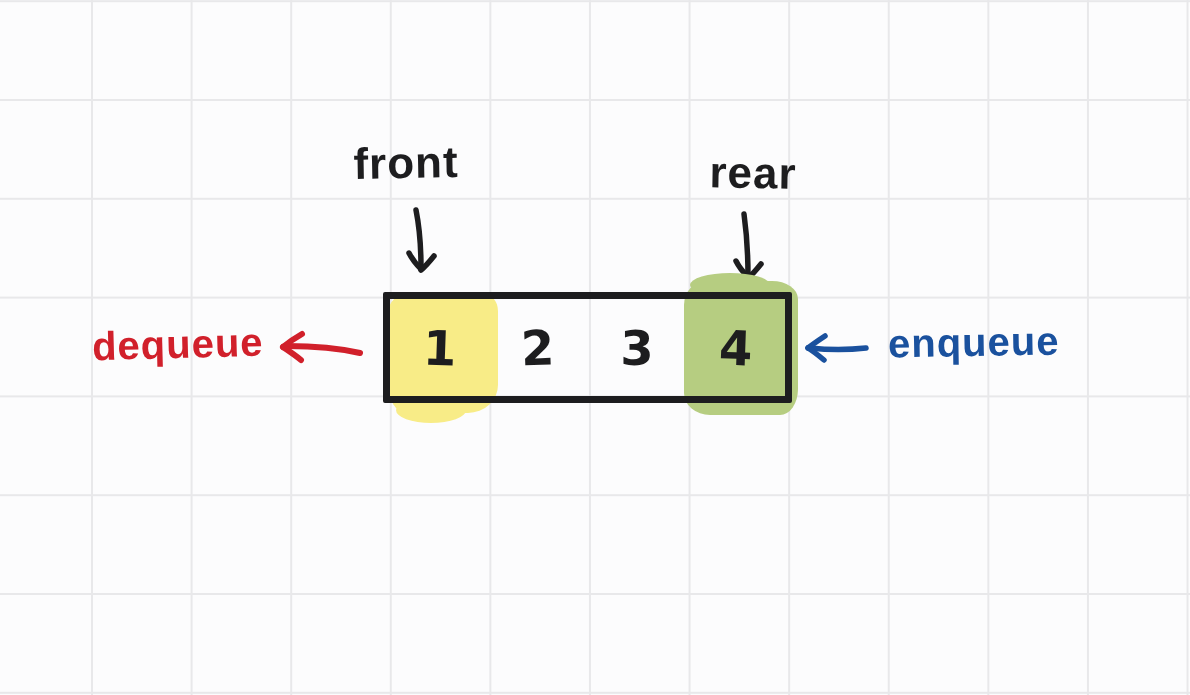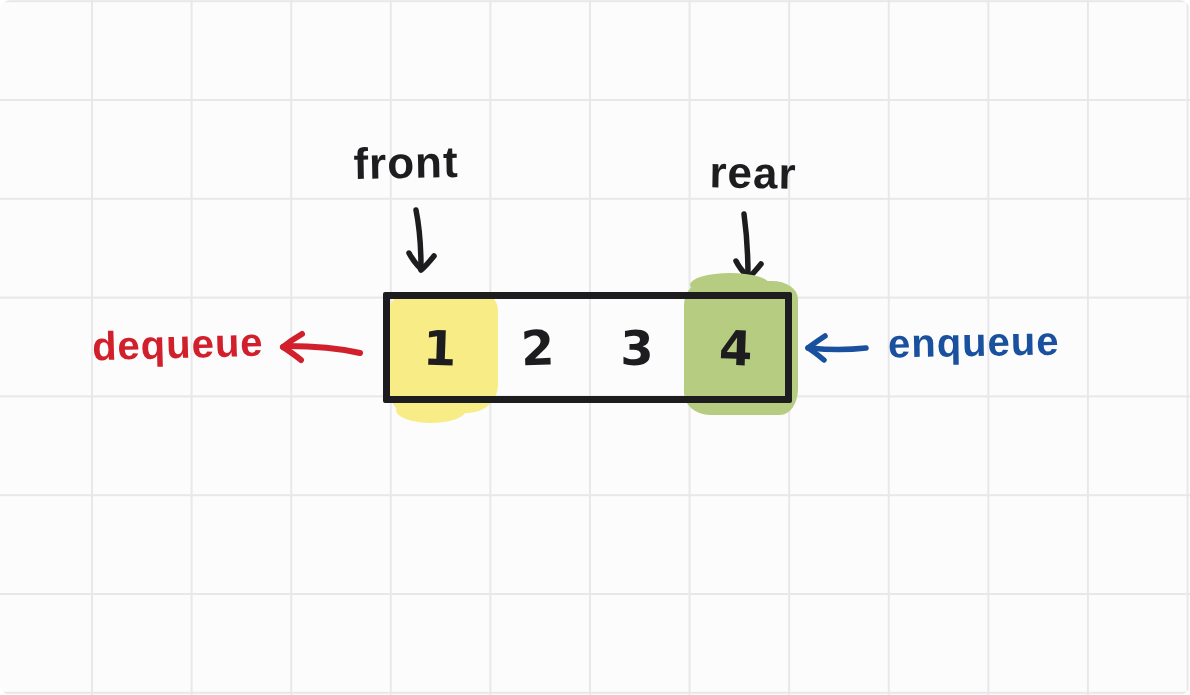--- a/index.html
+++ b/index.html
@@ -15,21 +15,20 @@
   .paper {
     position: relative;
     width: 1190px;
     height: 695px;
     background-color: #fcfcfd;
     background-image:
       linear-gradient(to right, #e8e8ea 2px, transparent 2px),
       linear-gradient(to bottom, #e8e8ea 2px, transparent 2px);
     background-size: 99.6px 99.6px, 98.8px 98.8px;
     background-position: 91px 0px, 0px 99px;
-    border-radius: 11px;
   }
   .hand-label {
     position: absolute;
     color: #1d1d1f;
     font-weight: 700;
     font-size: 44px;
     letter-spacing: 1px;
     text-align: center;
     white-space: nowrap;
     user-select: none;

